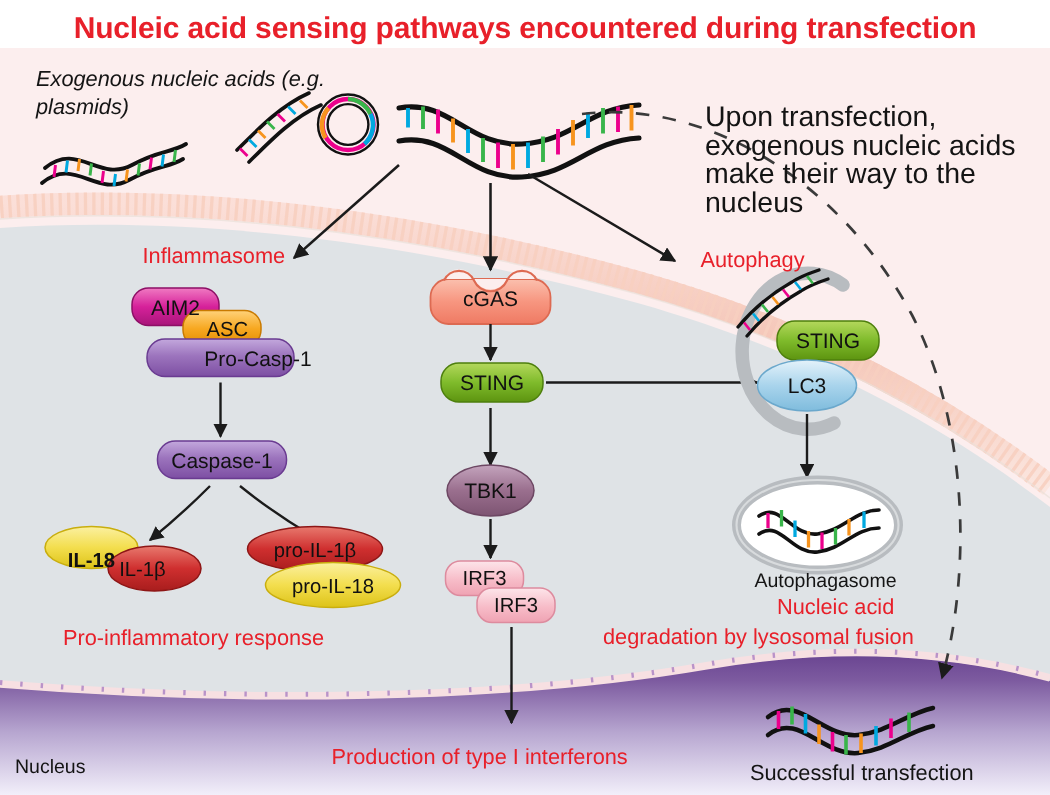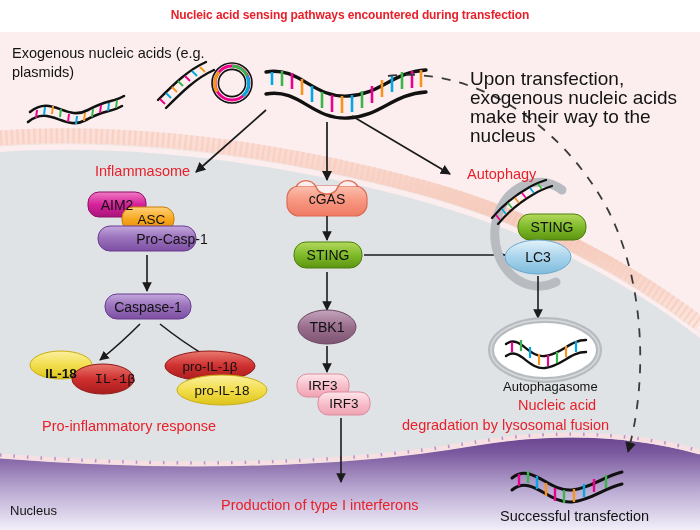--- a/index.html
+++ b/index.html
@@ -8,23 +8,23 @@
     background:#ffffff;
     font-family:"Liberation Sans",sans-serif;
   }
   #stage{position:relative;width:700px;height:530px;}
   #scene{position:absolute;left:0;top:0;width:700px;height:530px;}
   .txt{position:absolute;white-space:nowrap;}
   .red{color:#e8202a;}
   .blk{color:#141414;}
   .ttl{
     left:0;top:8px;width:700px;text-align:center;white-space:normal;
-    font-size:12px;font-weight:600;letter-spacing:-0.1px;
+    font-size:20px;font-weight:600;letter-spacing:-0.1px;
   }
-  .hdleft{left:12px;top:44px;font-size:14.5px;line-height:19px;white-space:normal;width:210px;}
+  .hdleft{left:24px;top:44px;font-size:14.5px;line-height:19px;white-space:normal;width:210px;font-style:italic;}
   .hdright{left:470px;top:44px;font-size:19px;line-height:19px;white-space:normal;width:225px;text-align:left;margin-top:25px;}
   .lbl{font-size:14.5px;}
   .nodelbl{
     position:absolute;display:flex;align-items:center;justify-content:center;
     font-size:13.5px;color:#111;white-space:nowrap;
   }
 </style>
 </head>
 <body>
 
@@ -275,21 +275,21 @@
 
   <div class="txt red lbl" style="left:95px;top:163px;">Inflammasome</div>
   <div class="txt red lbl" style="left:467px;top:166px;">Autophagy</div>
 
   <div class="nodelbl" style="left:88px;top:192px;width:58px;height:25px;font-size:14px;">AIM2</div>
   <div class="nodelbl" style="left:122px;top:207px;width:59px;height:24px;font-size:13.5px;">ASC</div>
   <div class="nodelbl" style="left:98px;top:226px;width:98px;height:25px;font-size:14px;padding-left:25px;">Pro-Casp-1</div>
   <div class="nodelbl" style="left:105px;top:294px;width:86px;height:25px;font-size:14px;">Caspase-1</div>
 
   <div class="nodelbl" style="left:30px;top:352px;width:62px;height:42px;font-size:13.5px;font-weight:bold;">IL-18</div>
-  <div class="nodelbl" style="left:84px;top:366px;width:62px;height:26px;font-size:13.5px;font-family:Liberation Mono, monospace;">IL-1β</div>
+  <div class="nodelbl" style="left:64px;top:366px;width:62px;height:26px;font-size:13.5px;">IL-1β</div>
   <div class="nodelbl" style="left:165px;top:353px;width:90px;height:26px;font-size:13.5px;">pro-IL-1β</div>
   <div class="nodelbl" style="left:177px;top:377px;width:90px;height:26px;font-size:13.5px;">pro-IL-18</div>
 
   <div class="nodelbl" style="left:296px;top:185px;width:62px;height:28px;font-size:14px;">cGAS</div>
   <div class="nodelbl" style="left:294px;top:242px;width:68px;height:26px;font-size:14px;">STING</div>
   <div class="nodelbl" style="left:298px;top:313px;width:58px;height:28px;font-size:14px;">TBK1</div>
   <div class="nodelbl" style="left:297px;top:374px;width:52px;height:23px;font-size:13.5px;">IRF3</div>
   <div class="nodelbl" style="left:318px;top:392px;width:52px;height:23px;font-size:13.5px;">IRF3</div>
 
   <div class="nodelbl" style="left:518px;top:214px;width:68px;height:26px;font-size:14px;">STING</div>

